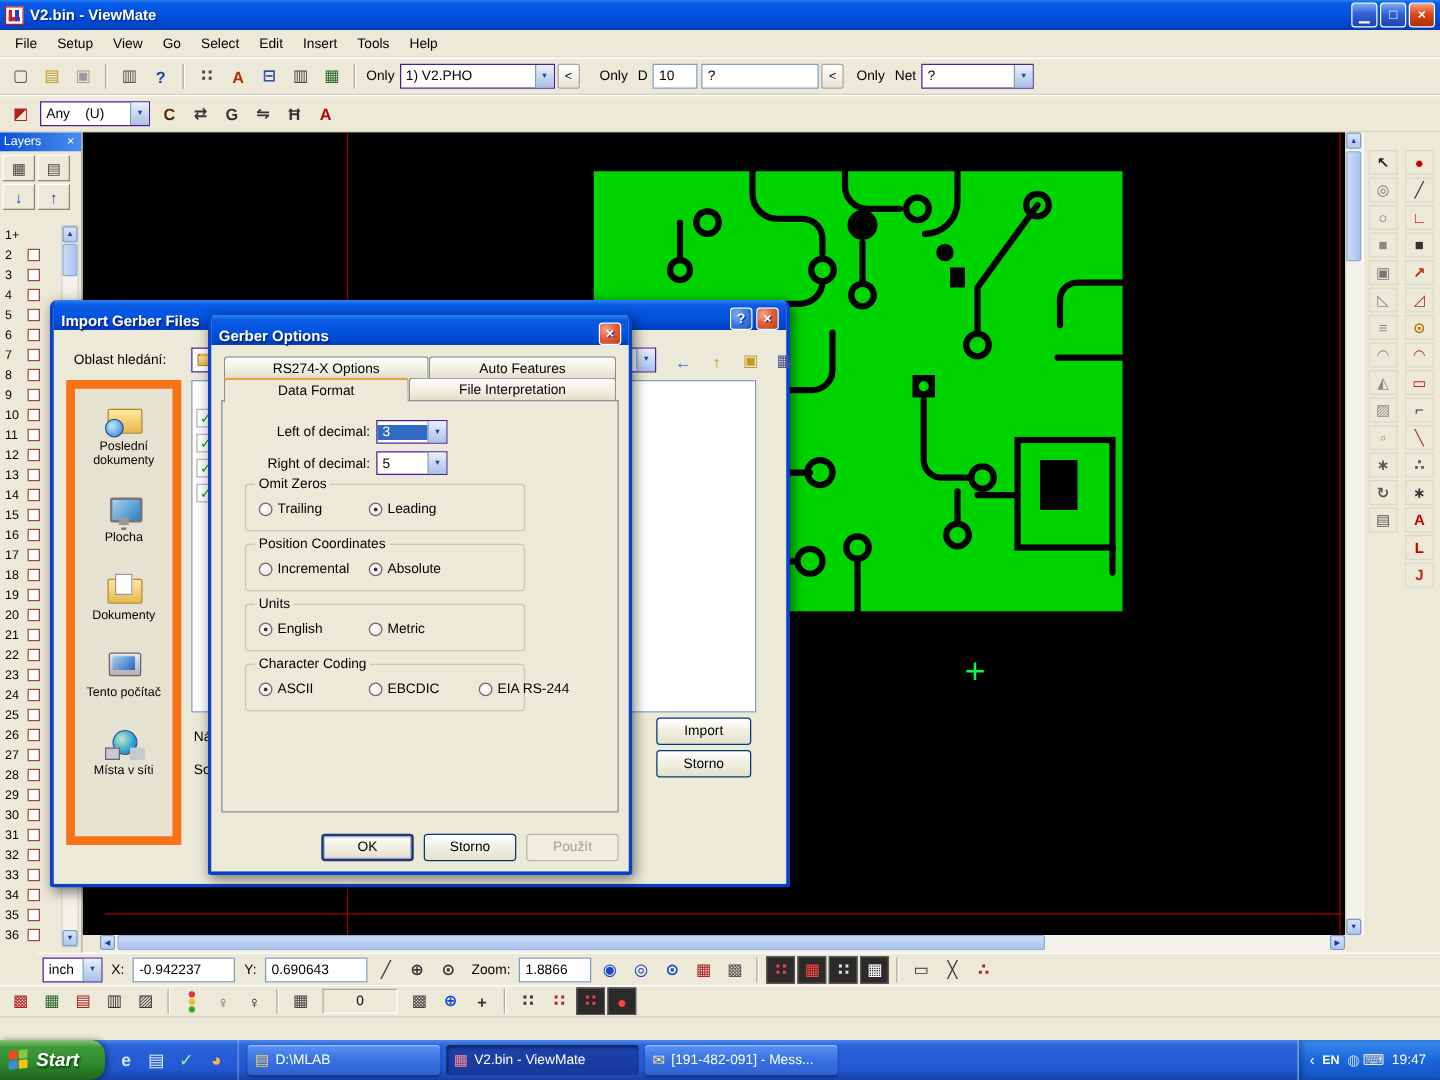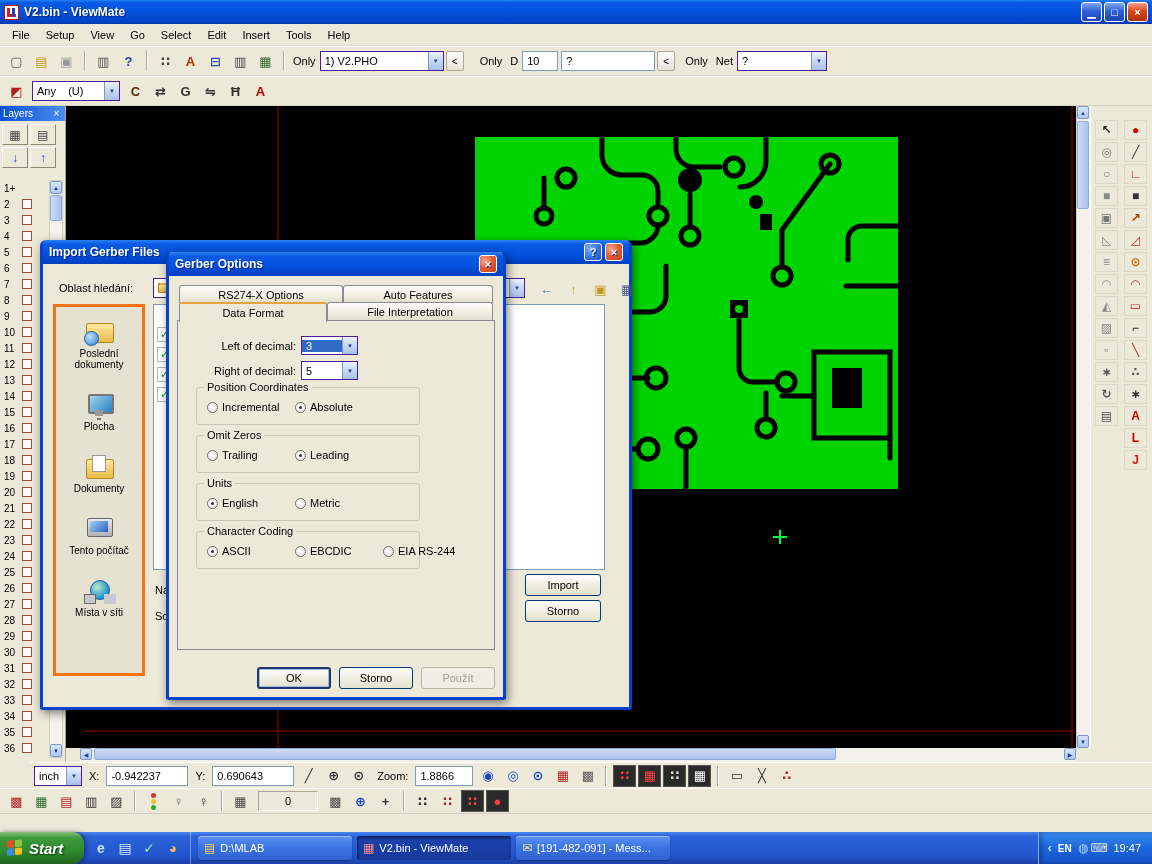--- a/index.html
+++ b/index.html
@@ -73,40 +73,40 @@
 .pal-btn{width:23px;height:20px;display:flex;align-items:center;justify-content:center;font-size:12px;font-weight:bold;border:1px solid #dcd8c8;background:#ece9d8;}
 
 
 .statusbar{position:absolute;left:0;top:762px;width:1152px;height:26px;background:#ece9d8;border-top:1px solid #fff;display:flex;align-items:center;padding:0 4px;gap:3px;margin-left:30px;}
 #toolbar3{top:788px;height:26px;}
 .iconrow{display:inline-flex;align-items:center;gap:2px;}
 .counter{width:60px;height:20px;border:1px solid #aca899;border-right-color:#fff;border-bottom-color:#fff;background:#ece9d8;display:inline-flex;align-items:center;justify-content:center;margin:0 6px;}
 
 
 .dialog{position:absolute;background:#ece9d8;border:3px solid #0842c8;border-top:none;border-radius:6px 6px 3px 3px;box-shadow:2px 3px 10px rgba(0,0,0,.5);}
-.dlg-title{height:24px;border-radius:4px 4px 0 0;display:flex;align-items:center;padding:12px 6px;color:#fff;font-weight:bold;font-size:12px;text-shadow:1px 1px 1px #00227a;
+.dlg-title{height:24px;border-radius:4px 4px 0 0;display:flex;align-items:flex-end;padding:0 6px;color:#fff;font-weight:bold;font-size:12px;text-shadow:1px 1px 1px #00227a;
  background:linear-gradient(180deg,#2a80f2 0%,#0a5ae4 18%,#0353e0 55%,#0141c4 95%);}
 .dlg-title .spacer{flex:1;}
 .dlg-btn{width:18px;height:18px;margin-left:3px;border:1px solid #fff;border-radius:3px;display:flex;align-items:center;justify-content:center;font-size:11px;font-weight:bold;color:#fff;}
 .dlg-btn.close{background:radial-gradient(circle at 30% 30%,#f6a78c,#e4603a 45%,#c33c12);}
 .dlg-btn.help{background:radial-gradient(circle at 30% 30%,#7fb2f8,#3a77e8 50%,#1b50c0);}
 #import-dialog{left:40px;top:240px;width:592px;height:470px;z-index:10;}
 #gerber-dialog{left:166px;top:252px;width:340px;height:448px;z-index:20;}
 
 
 .look-label{position:absolute;left:16px;top:42px;}
 .look-combo{position:absolute;left:110px;top:38px;width:372px;}
 .look-combo .cval{display:flex;align-items:center;gap:4px;}
 .mini-folder{width:14px;height:10px;background:linear-gradient(#ffe9a0,#e8b94a);border:1px solid #b08820;border-radius:1px;position:relative;display:inline-block;}
 .mini-folder::before{content:"";position:absolute;left:0;top:-3px;width:7px;height:3px;background:#e8b94a;border:1px solid #b08820;border-bottom:none;border-radius:1px 1px 0 0;}
 .navicons{position:absolute;left:492px;top:38px;display:flex;gap:4px;}
 .filelist{position:absolute;left:110px;top:64px;width:452px;height:266px;background:#fff;border:1px solid #7f9db9;}
 .fitem{position:absolute;left:3px;width:14px;height:15px;background:#fff;border:1px solid #b8b8b8;}
 .fitem::after{content:"✓";position:absolute;left:2px;top:0px;color:#16a016;font-weight:bold;font-size:11px;}
-.placesbar{position:absolute;left:10px;top:64px;width:92px;height:372px;background:#e6e2d2;border:3px solid #f97316;display:flex;flex-direction:column;align-items:center;padding-top:12px;gap:22px;}
+.placesbar{position:absolute;left:10px;top:64px;width:92px;height:372px;background:#e6e2d2;border:7px solid #f97316;display:flex;flex-direction:column;align-items:center;padding-top:12px;gap:22px;}
 .place{width:86px;text-align:center;}
 .pl-icon{width:30px;height:26px;margin:0 auto 3px;position:relative;}
 .pl-label{font-size:10px;line-height:11px;}
 .recent-documents-icon::before{content:"";position:absolute;left:2px;top:4px;width:26px;height:18px;background:linear-gradient(#ffe9a0,#e8b94a);border:1px solid #b08820;border-radius:2px;}
 .recent-documents-icon::after{content:"";position:absolute;left:0px;top:12px;width:13px;height:13px;border-radius:50%;background:radial-gradient(circle at 35% 35%,#bfe4ff,#2f7fd0);border:1px solid #1c5a9c;}
 .desktop-icon::before{content:"";position:absolute;left:4px;top:2px;width:22px;height:16px;background:linear-gradient(135deg,#9fd4f0,#2f7fc0);border:2px solid #777;border-radius:2px;}
 .desktop-icon::after{content:"";position:absolute;left:11px;top:18px;width:8px;height:6px;background:#999;box-shadow:0 6px 0 -2px #777;}
 .documents-icon::before{content:"";position:absolute;left:2px;top:5px;width:26px;height:18px;background:linear-gradient(#ffe9a0,#e8b94a);border:1px solid #b08820;border-radius:2px;}
 .documents-icon::after{content:"";position:absolute;left:8px;top:1px;width:12px;height:15px;background:#fff;border:1px solid #999;}
 .my-computer-icon::before{content:"";position:absolute;left:3px;top:2px;width:24px;height:17px;background:linear-gradient(#e8e8e8,#b0b0b8);border:1px solid #666;border-radius:2px;}
@@ -584,42 +584,42 @@
       </div>
       <div class="f-row" style="left:0;top:40px">
         <span class="f-label">Right of decimal:</span>
         <span class="combo small">
             <span class="cval">5</span>
             <span class="carr"></span>
           </span>
       </div>
       <div id="gerber-groups">
           <div class="groupbox">
-            <span class="group-title">Position Coordinates</span>
+            <span class="group-title">Omit Zeros</span>
             <div class="radio-row">
               <span class="radio">
                 <span class="rdot"></span>
-                <span class="rlabel">Incremental</span>
+                <span class="rlabel">Trailing</span>
               </span>
               <span class="radio">
                 <span class="rdot on"></span>
-                <span class="rlabel">Absolute</span>
+                <span class="rlabel">Leading</span>
               </span>
             </div>
           </div>
           <div class="groupbox">
-            <span class="group-title">Omit Zeros</span>
+            <span class="group-title">Position Coordinates</span>
             <div class="radio-row">
               <span class="radio">
                 <span class="rdot"></span>
-                <span class="rlabel">Trailing</span>
+                <span class="rlabel">Incremental</span>
               </span>
               <span class="radio">
                 <span class="rdot on"></span>
-                <span class="rlabel">Leading</span>
+                <span class="rlabel">Absolute</span>
               </span>
             </div>
           </div>
           <div class="groupbox">
             <span class="group-title">Units</span>
             <div class="radio-row">
               <span class="radio">
                 <span class="rdot on"></span>
                 <span class="rlabel">English</span>
               </span>

